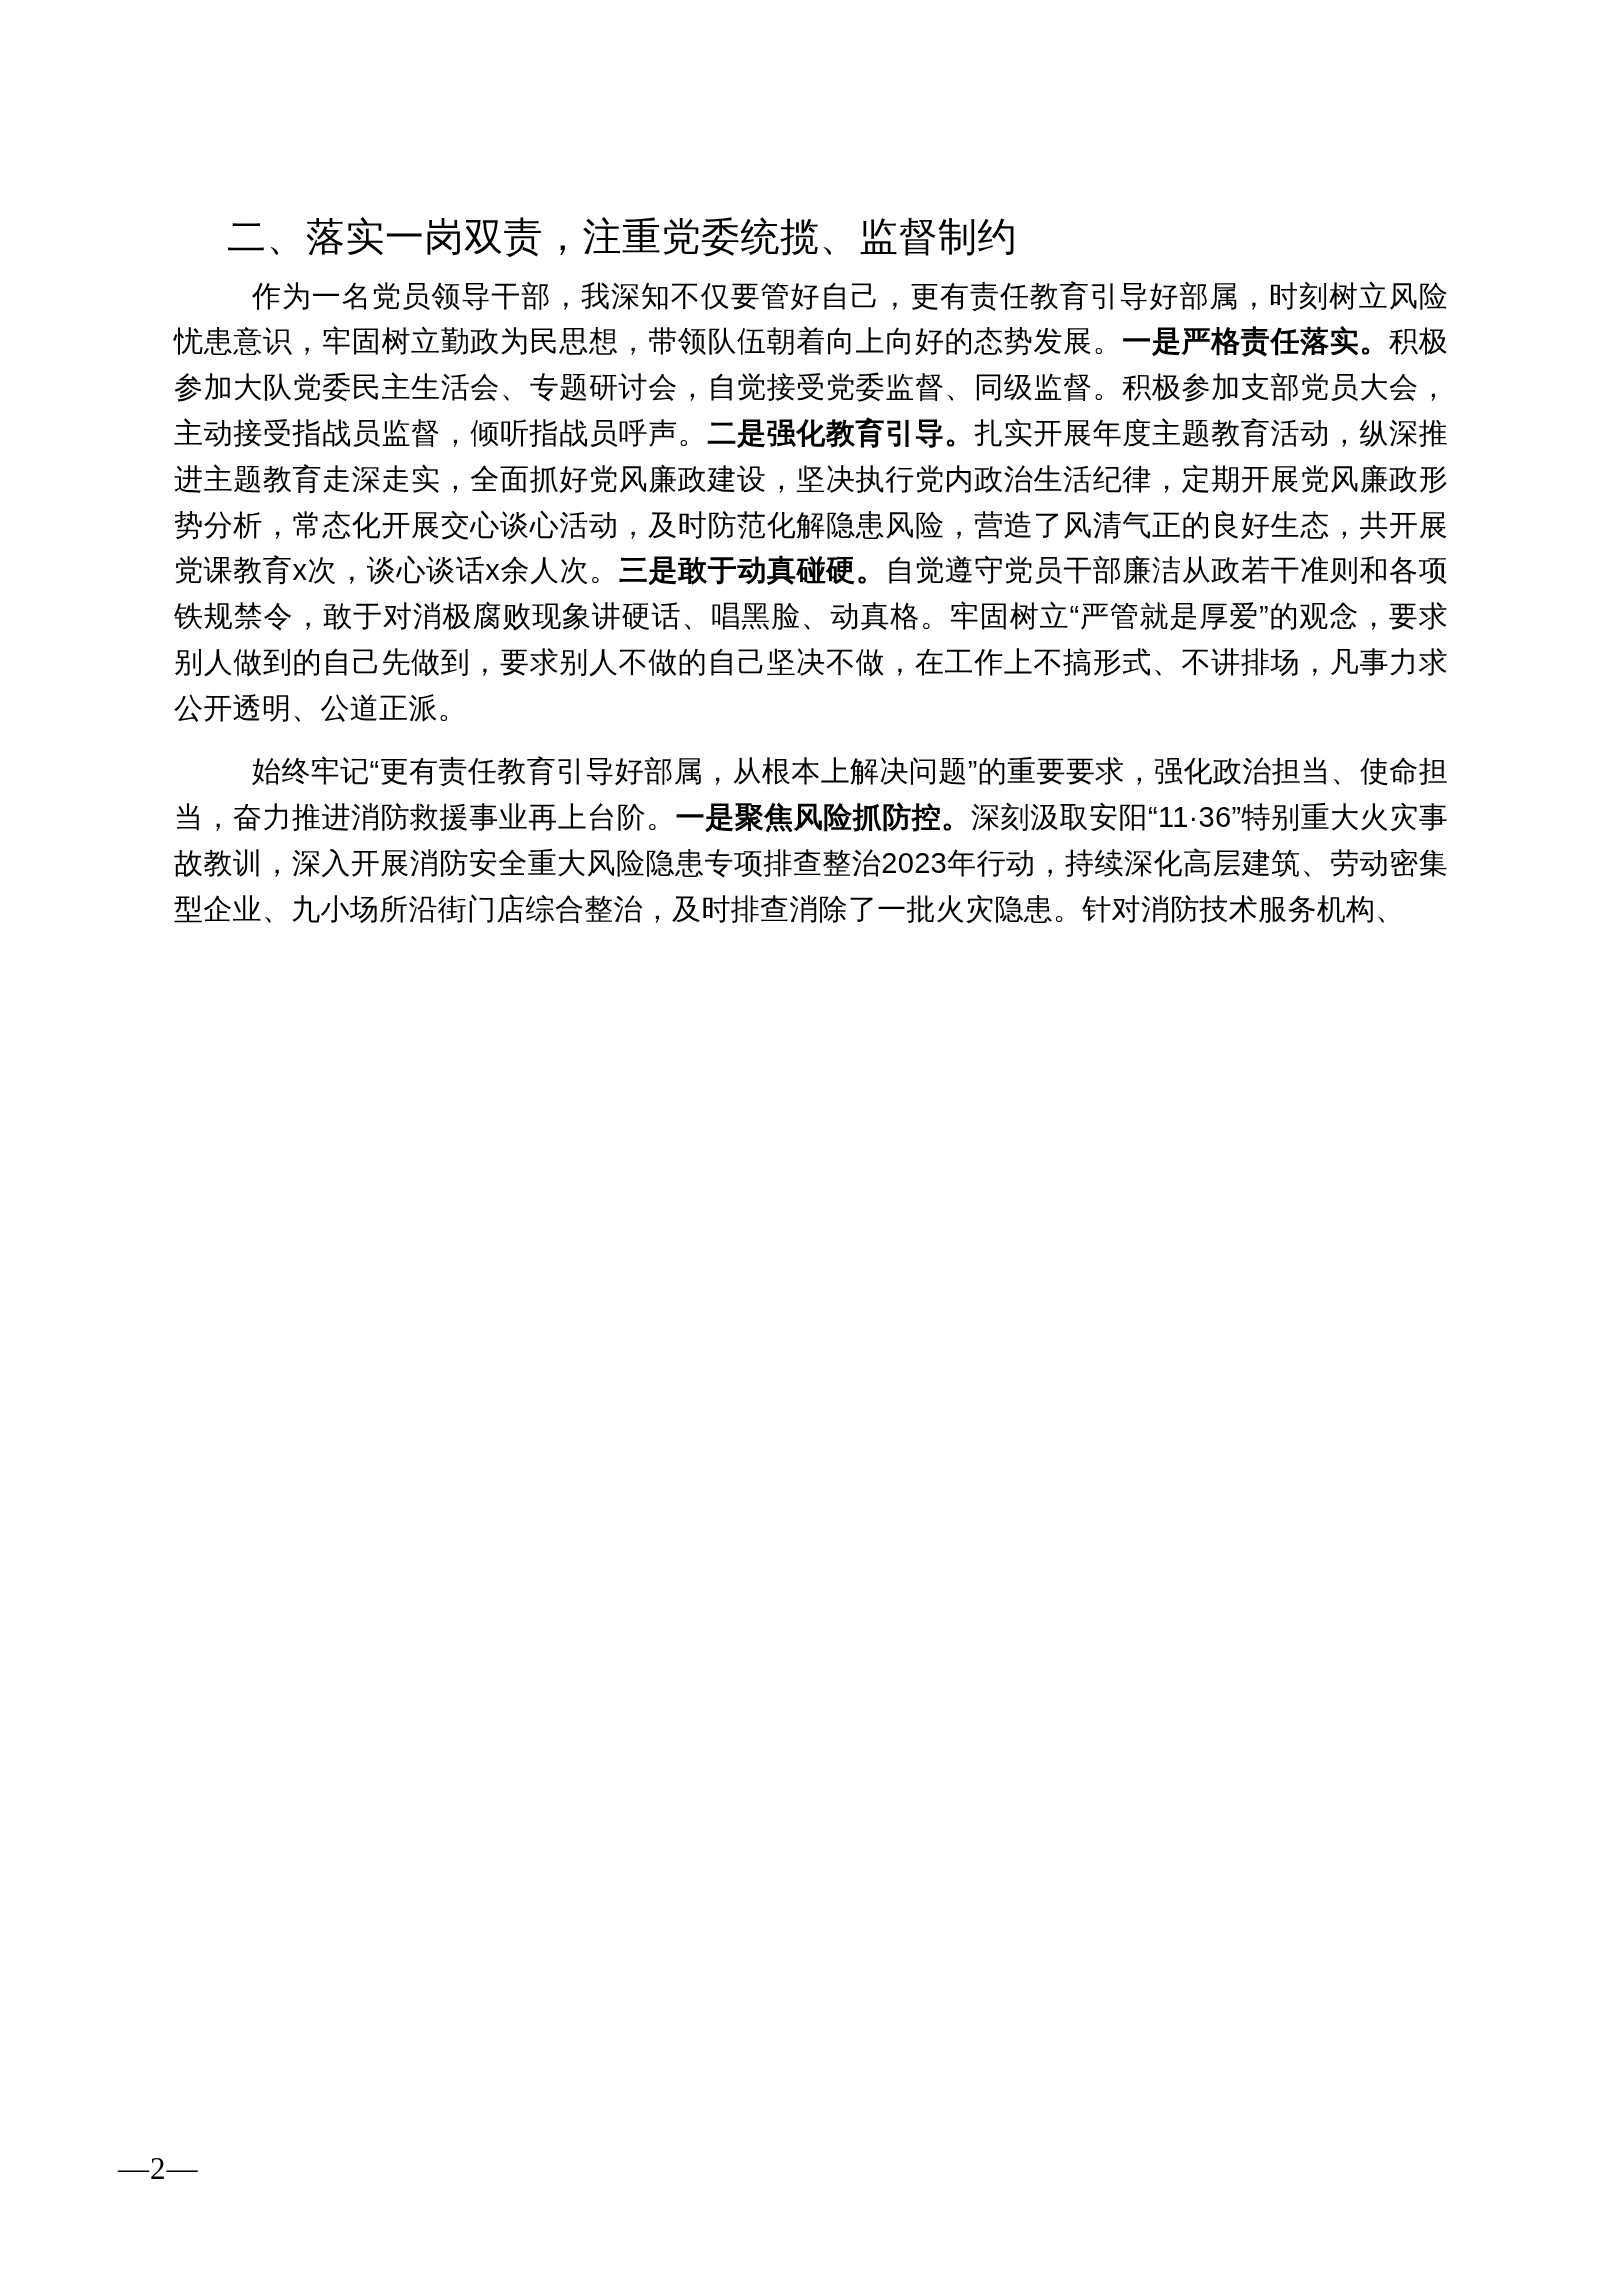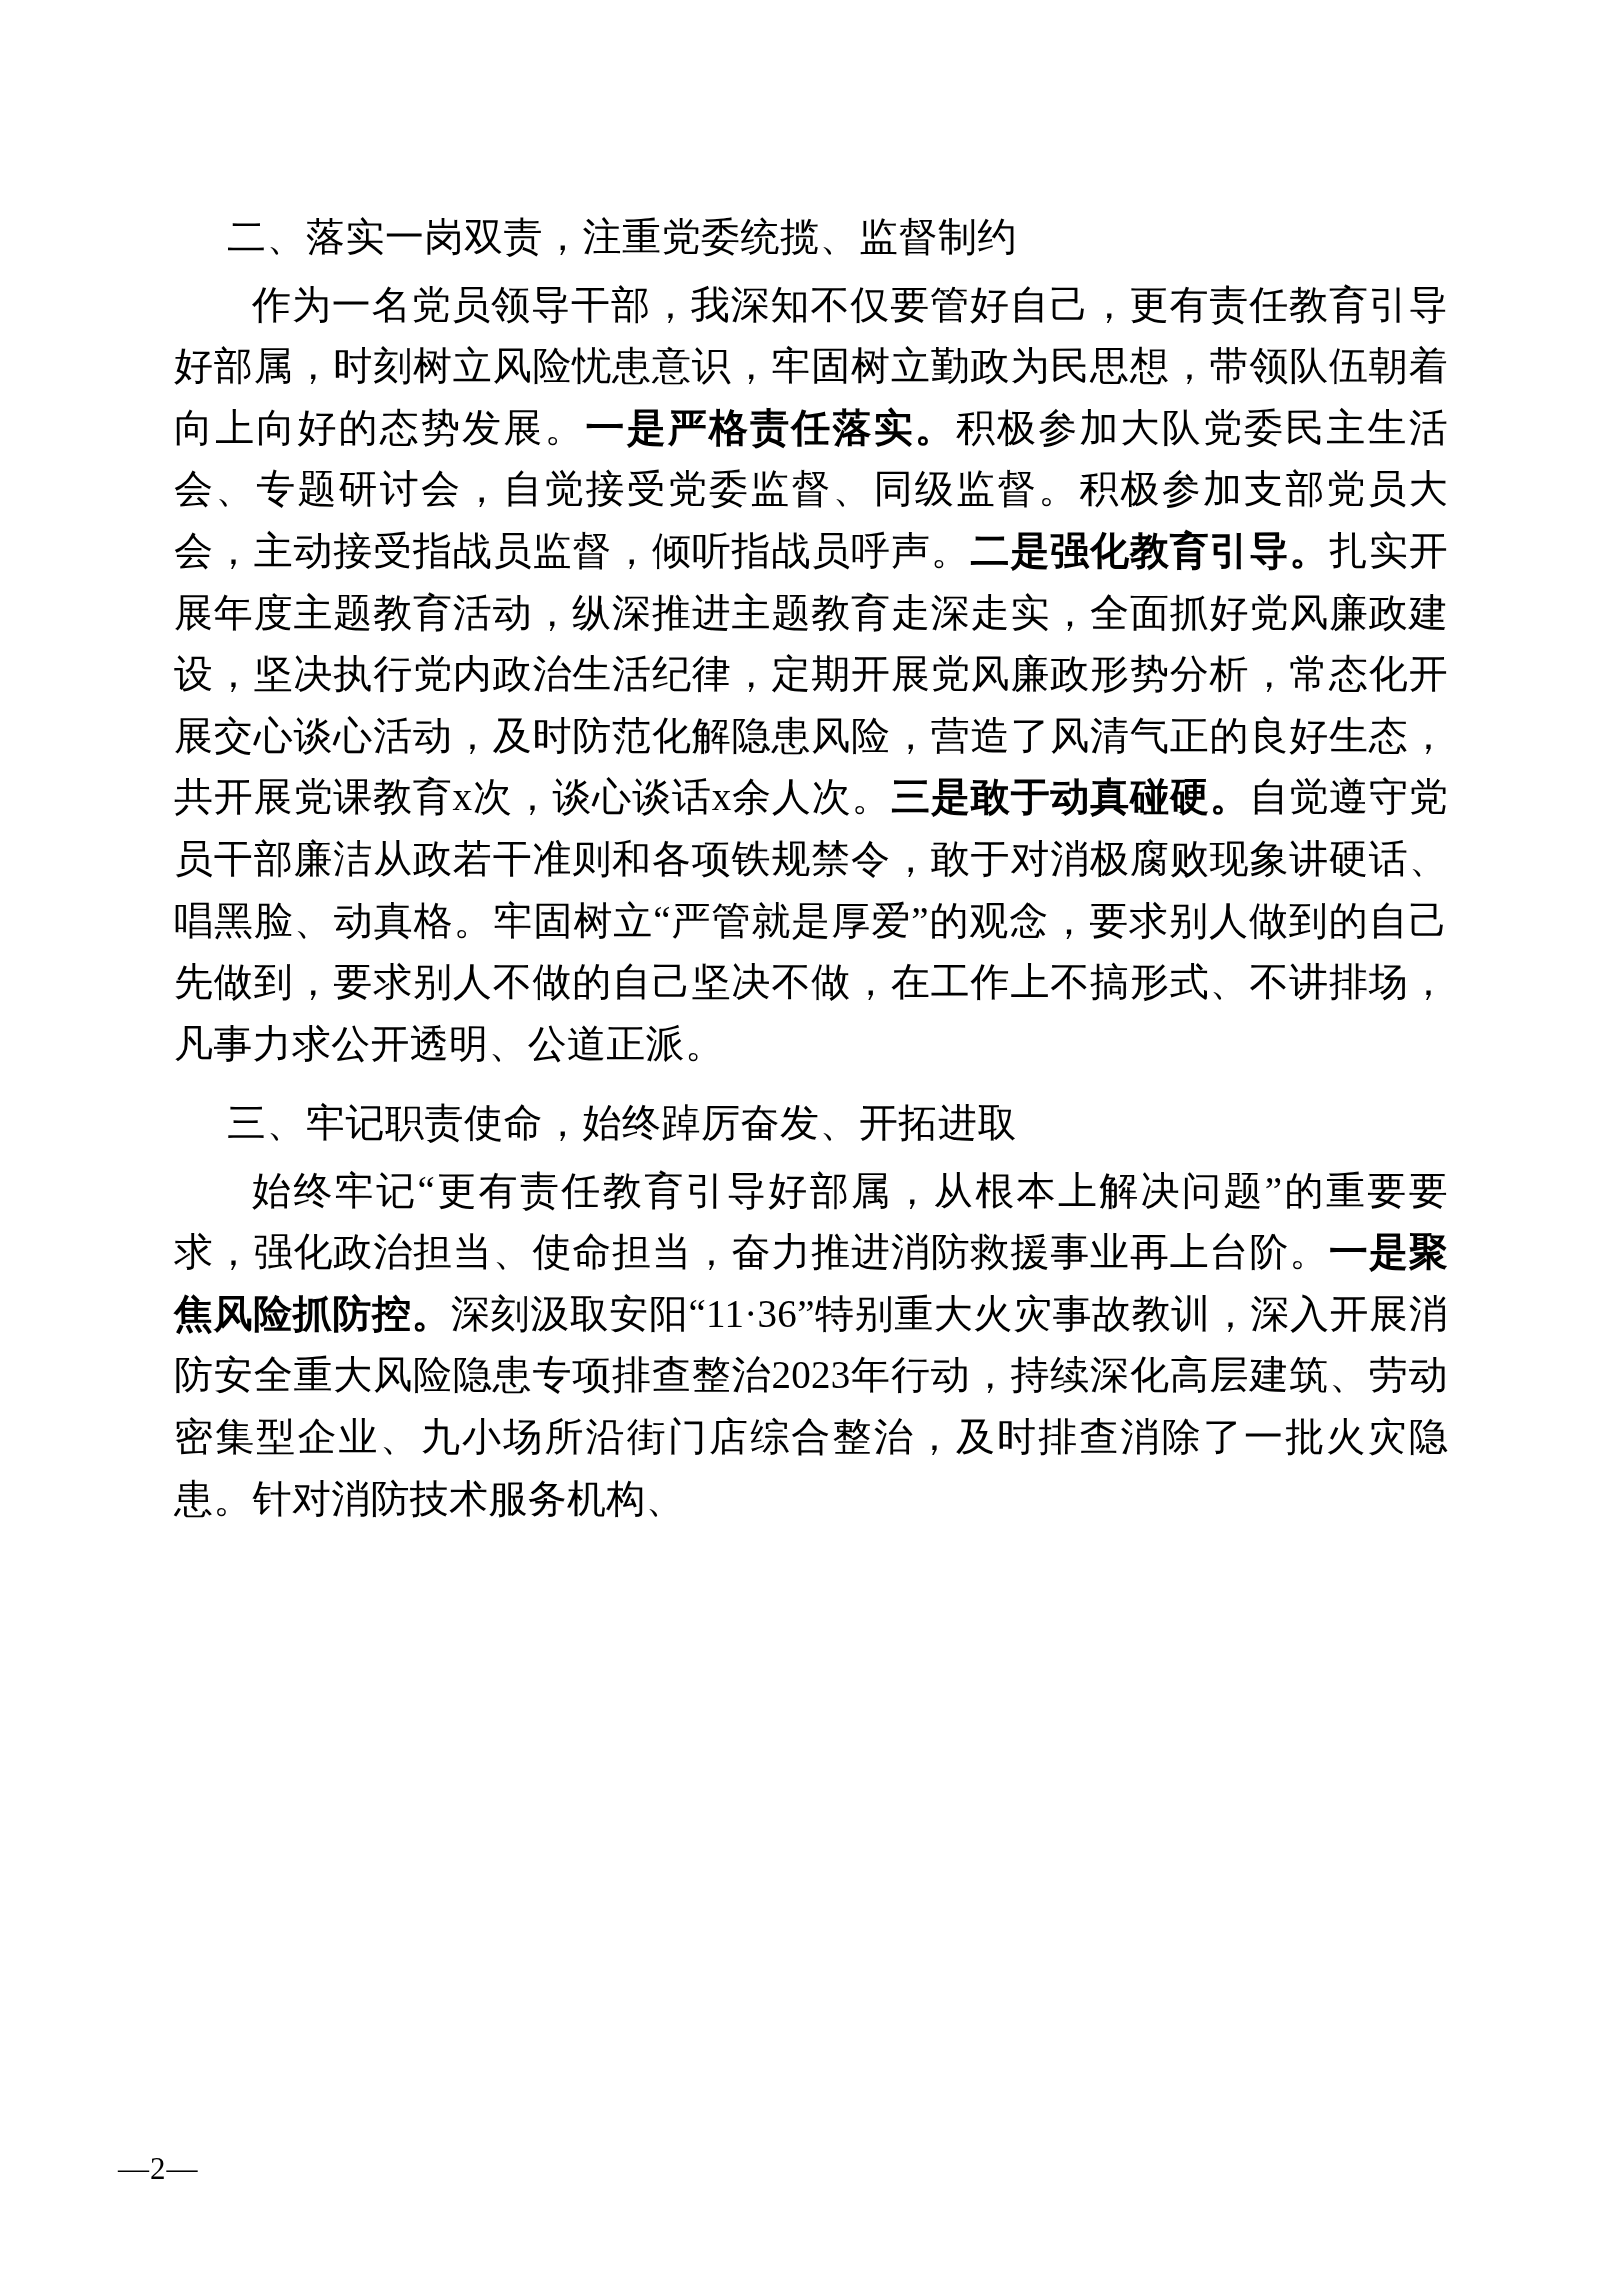--- a/index.html
+++ b/index.html
@@ -26,22 +26,22 @@
   .heading {
     font-family: "DejaVu Sans", "Liberation Sans", sans-serif;
     font-size: 39px;
     line-height: 1.58;
     letter-spacing: 0.5px;
     text-indent: 53px;
     margin: 0 0 5.9px 0;
     font-weight: 400;
   }
   .para {
-    font-family: Liberation Serif, serif;
-    font-size: 39px;
+    font-family: Liberation Sans, sans-serif;
+    font-size: 29px;
     line-height: 1.58;
     letter-spacing: 0.3px;
     text-indent: 78px;
     margin: 0 0 3.9px 0;
     text-align: justify;
     text-justify: inter-ideograph;
   }
   .para b {
     font-weight: 700;
   }
@@ -59,18 +59,17 @@
   }
 </style>
 </head>
 <body>
 
 <div class="page">
   <div class="content">
     <p class="heading">二、落实一岗双责，注重党委统揽、监督制约</p>
     <p class="para"><span>作为一名党员领导干部，我深知不仅要管好自己，更有责任教育引导好部属，时刻树立风险忧患意识，牢固树立勤政为民思想，带领队伍朝着向上向好的态势发展。</span><b>一是严格责任落实。</b><span>积极参加大队党委民主生活会、专题研讨会，自觉接受党委监督、同级监督。积极参加支部党员大会，主动接受指战员监督，倾听指战员呼声。</span><b>二是强化教育引导。</b><span>扎实开展年度主题教育活动，纵深推进主题教育走深走实，全面抓好党风廉政建设，坚决执行党内政治生活纪律，定期开展党风廉政形势分析，常态化开展交心谈心活动，及时防范化解隐患风险，营造了风清气正的良好生态，共开展党课教育x次，谈心谈话x余人次。</span><b>三是敢于动真碰硬。</b><span>自觉遵守党员干部廉洁从政若干准则和各项铁规禁令，敢于对消极腐败现象讲硬话、唱黑脸、动真格。牢固树立“严管就是厚爱”的观念，要求别人做到的自己先做到，要求别人不做的自己坚决不做，在工作上不搞形式、不讲排场，凡事力求公开透明、公道正派。</span></p>
     <div class="gap"></div>
-    <p class="heading">三、牢记职责使命，始终踔厉奋发、开拓进取</p>
     <p class="para"><span>始终牢记“更有责任教育引导好部属，从根本上解决问题”的重要要求，强化政治担当、使命担当，奋力推进消防救援事业再上台阶。</span><b>一是聚焦风险抓防控。</b><span>深刻汲取安阳“11·36”特别重大火灾事故教训，深入开展消防安全重大风险隐患专项排查整治2023年行动，持续深化高层建筑、劳动密集型企业、九小场所沿街门店综合整治，及时排查消除了一批火灾隐患。针对消防技术服务机构、</span></p>
   </div>
   <div class="footer">—2—</div>
 </div>
 
 
 </body></html>

